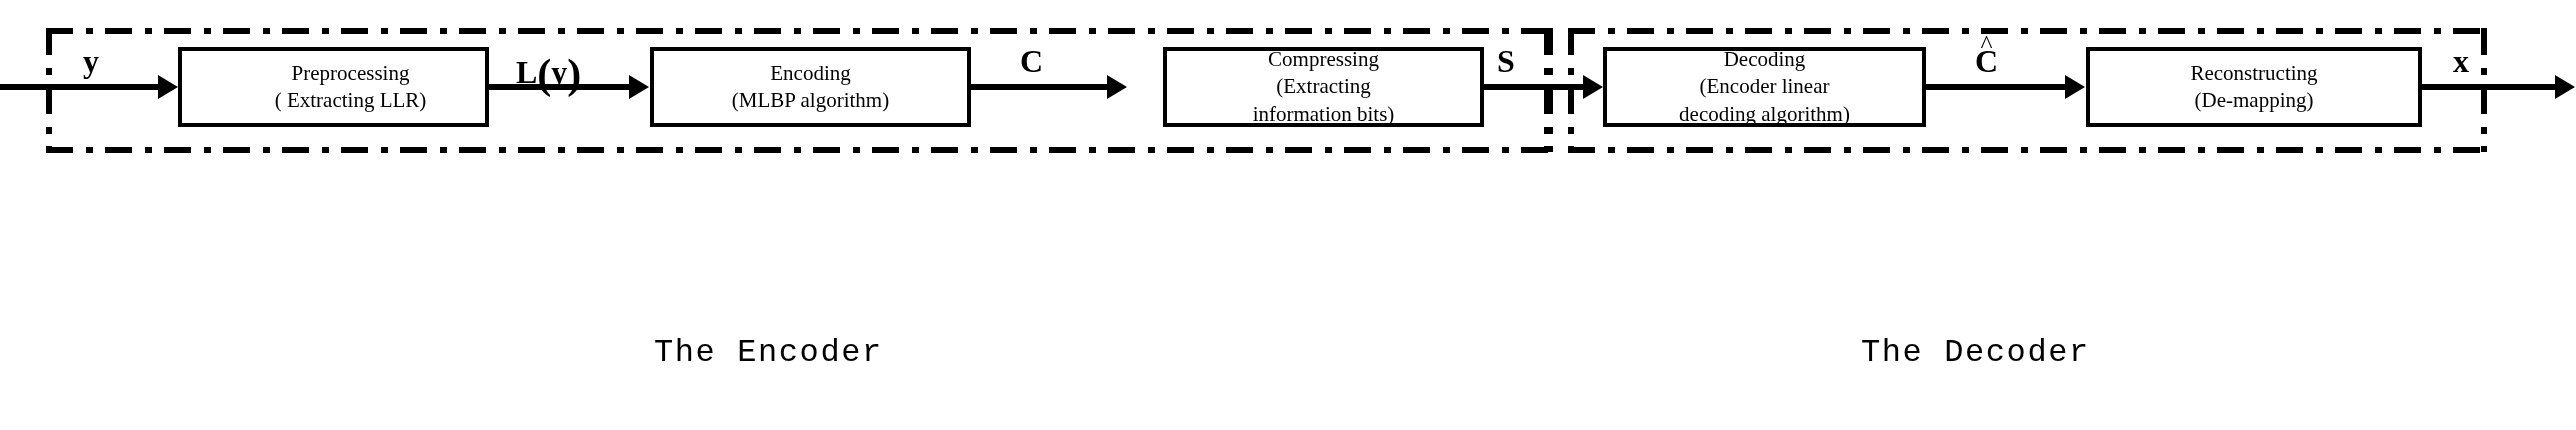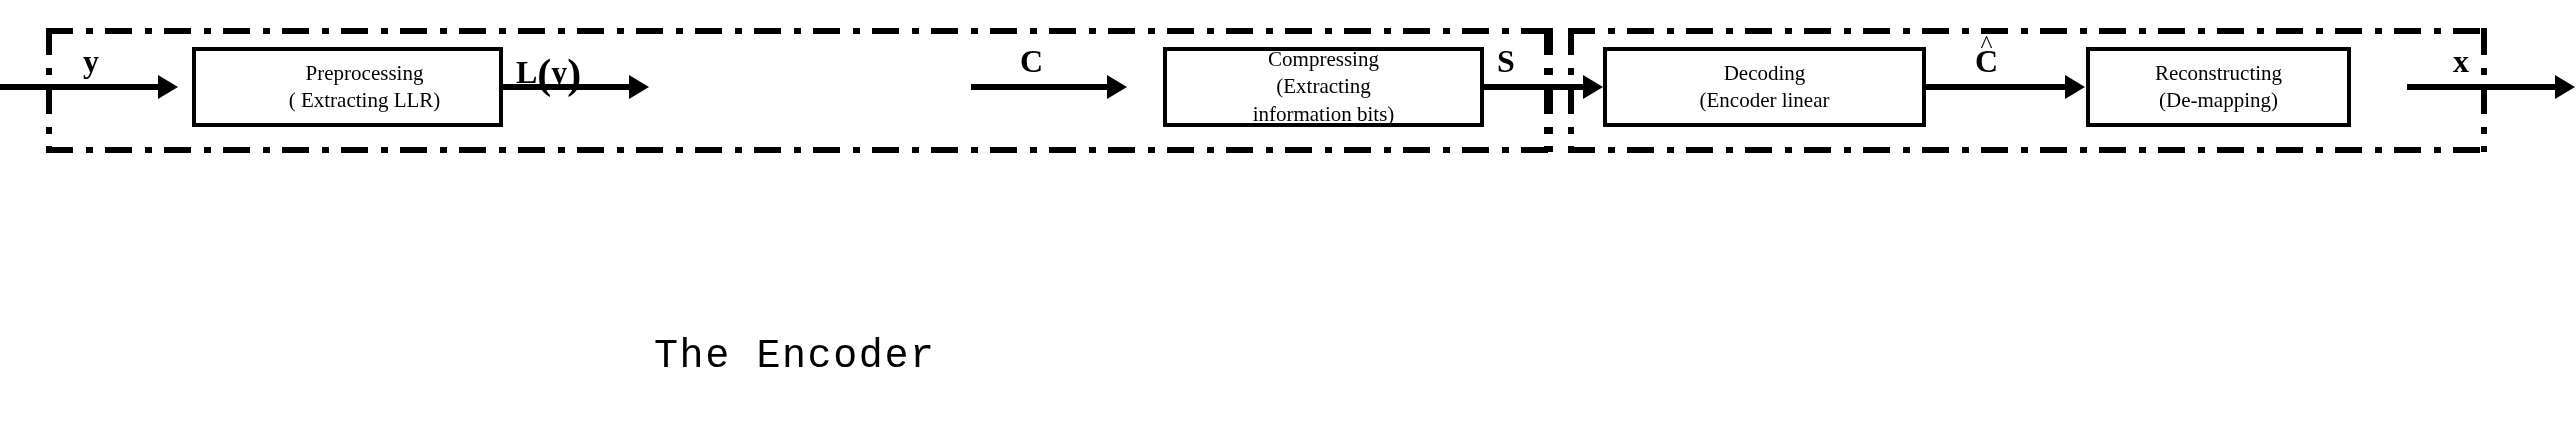--- a/index.html
+++ b/index.html
@@ -114,21 +114,21 @@
     transform: translateX(-50%);
     font-size: 0.80em;
     font-weight: normal;
     line-height: 1;
   }
 
   
   .caption {
     position: absolute;
     font-family: "Liberation Mono", "DejaVu Sans Mono", monospace;
-    font-size: 40px;
+    font-size: 32px;
     letter-spacing: 1.6px;
     white-space: nowrap;
     z-index: 5;
   }
 </style>
 </head>
 <body>
 
 <div id="stage">
 
@@ -154,38 +154,43 @@
 
   <div class="arrow" style="left:1448px; top:84px; width:136px;"></div>
 
   <div class="arrow" style="left:1925px; top:84px; width:141px;"></div>
 
   <div class="arrow" style="left:2407px; top:84px; width:149px;"></div>
 
   <div class="region-edge vline" style="position:absolute; left:1544px; top:28px; height:124px; z-index:6;"></div>
   <div class="region-edge vline" style="position:absolute; left:1568px; top:28px; height:124px; z-index:6;"></div>
 
-  <div class="pbox" style="left:192px; top:47px; width:311px; height:80px;padding-left:34px;">
+  <div class="pbox" style="left:178px; top:47px; width:311px; height:80px;padding-left:34px;">
     <span class="ln">Preprocessing</span>
     <span class="ln">( Extracting LLR)</span>
   </div>
 
+  <div class="pbox" style="left:650px; top:47px; width:321px; height:80px;">
+    <span class="ln">Encoding</span>
+    <span class="ln">(MLBP algorithm)</span>
+  </div>
 
   <div class="pbox" style="left:1127px; top:47px; width:321px; height:80px;margin-left:36px;">
     <span class="ln">Compressing</span>
     <span class="ln">(Extracting</span>
     <span class="ln">information bits)</span>
   </div>
 
   <div class="pbox" style="left:1603px; top:47px; width:323px; height:80px;">
     <span class="ln">Decoding</span>
     <span class="ln">(Encoder linear</span>
-  </div>
-
-  <div class="pbox" style="left:2086px; top:47px; width:265px; height:80px;">
+    <span class="ln">decoding algorithm)</span>
+  </div>
+
+  <div class="pbox" style="left:2086px; top:47px; width:336px; height:80px;">
     <span class="ln">Reconstructing</span>
     <span class="ln">(De-mapping)</span>
   </div>
 
   <div class="siglabel" style="left:83px; top:45px;">
     <span>y</span>
   </div>
 
   <div class="siglabel" style="left:516px; top:53px;">
     <span>L</span><span class="paren">(</span><span>y</span><span class="paren">)</span>
@@ -204,15 +209,16 @@
       <span class="hat">^</span><span>C</span>
     </span>
   </div>
 
   <div class="siglabel" style="left:2453px; top:45px;">
     <span>x</span>
   </div>
 
   <div class="caption" style="left:654px; top:334px;">The Encoder</div>
 
+  <div class="caption" style="left:1861px; top:334px;">The Decoder</div>
 
 </div>
 
 
 </body></html>

